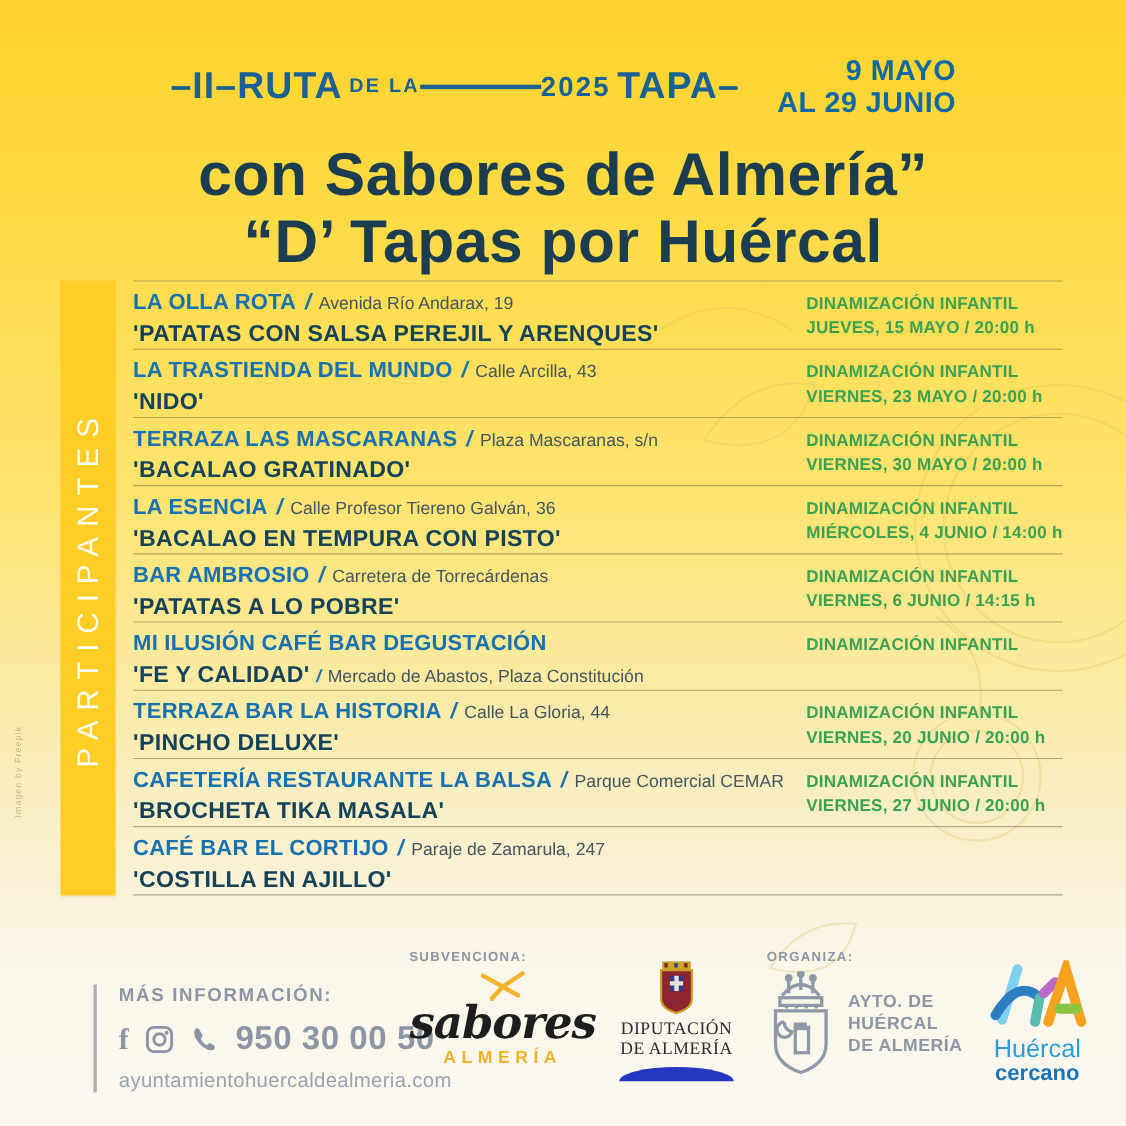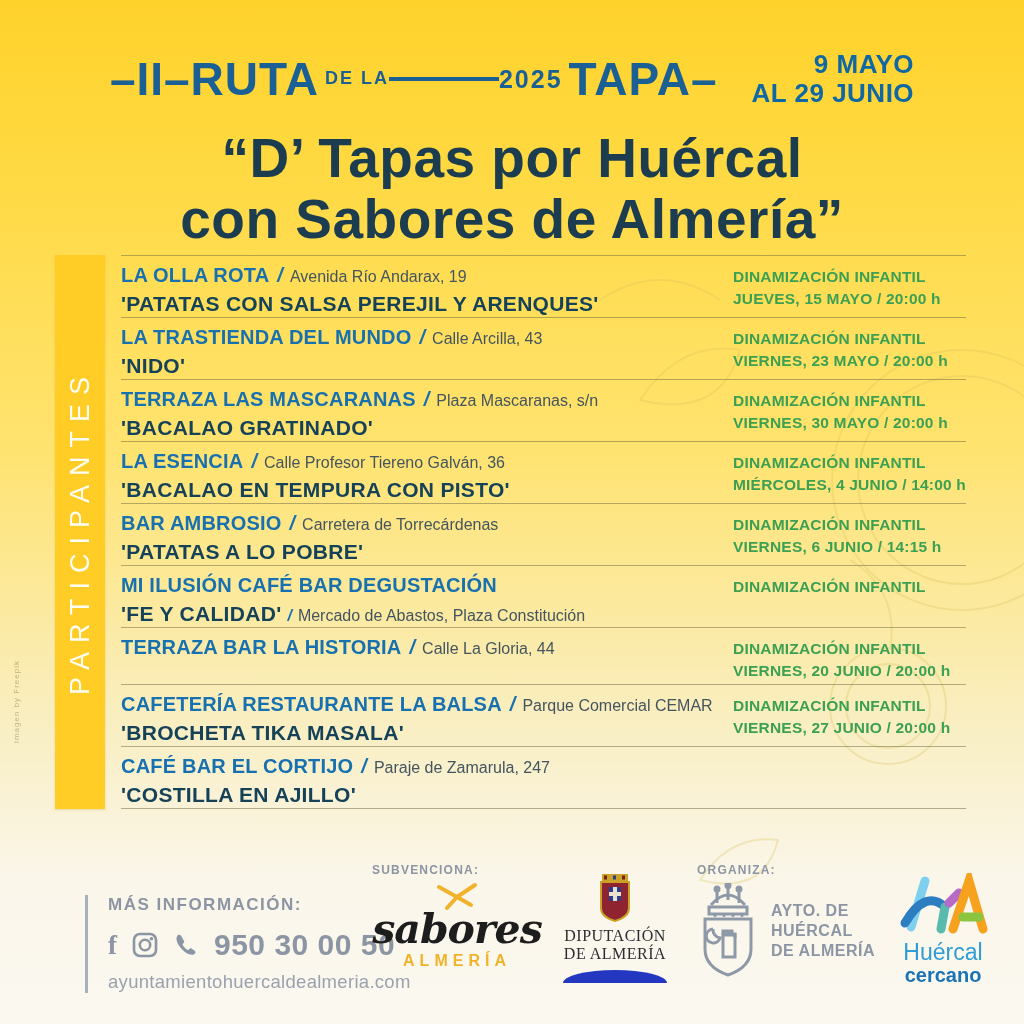--- a/index.html
+++ b/index.html
@@ -13,21 +13,21 @@
 
   
   .watermark { position:absolute; inset:0; pointer-events:none; }
 
   
   .logo-row {
     position:absolute; top:50px; left:0; width:1024px;
     display:flex; justify-content:center; align-items:center; gap:34px;
   }
   .logo-main { display:flex; align-items:center; color:#1A6094; font-weight:700; }
-  .logo-word { font-size:46px; letter-spacing:1px; }
+  .logo-word { font-size:34px; letter-spacing:1px; }
   .logo-mid { display:flex; flex-direction:row; align-items:center; margin:0 6px; }
   .logo-mid .de-la { font-size:18px; letter-spacing:2px; }
   .logo-mid .mid-line { width:110px; height:4px; background:#1A6094; margin:1px 0 0; }
   .logo-mid .year { font-size:25px; letter-spacing:2px; margin-top:1px; }
   .logo-dates { color:#0F68A3; font-weight:700; font-size:26px; line-height:1.1; text-align:right; letter-spacing:0.5px; }
 
   
   .title {
     position:absolute; top:128px; left:0; width:1024px; text-align:center;
     color:#1C3D50; font-size:55px; font-weight:600; line-height:1.1; letter-spacing:0.5px;
@@ -122,22 +122,22 @@
       </span>
       <span class="logo-word">TAPA–</span>
     </div>
     <div class="logo-dates">
       <div>9 MAYO</div>
       <div>AL 29 JUNIO</div>
     </div>
   </div>
 
   <div class="title">
+    <div>con Sabores de Almería”</div>
     <div>“D’ Tapas por Huércal</div>
-    <div>con Sabores de Almería”</div>
   </div>
 
   <div class="list-wrap">
     <div class="side-bar">
       <span class="vtext">PARTICIPANTES</span>
     </div>
     <div class="rows">
     <div class="row">
       <div class="row-left">
         <div class="venue-line">
@@ -224,20 +224,23 @@
       </div>
       <div class="row-right">
         <div class="evt">DINAMIZACIÓN INFANTIL</div>
       </div>
     </div>
 
     <div class="row">
       <div class="row-left">
         <div class="venue-line">
           <span class="venue-name">TERRAZA BAR LA HISTORIA</span><span class="slash">/</span><span class="venue-addr">Calle La Gloria, 44</span>
+        </div>
+        <div class="tapa-line">
+          <span class="tapa-name">'PINCHO DELUXE'</span>
         </div>
       </div>
       <div class="row-right">
         <div class="evt">DINAMIZACIÓN INFANTIL</div>
         <div class="evt">VIERNES, 20 JUNIO / 20:00 h</div>
       </div>
     </div>
 
     <div class="row">
       <div class="row-left">

